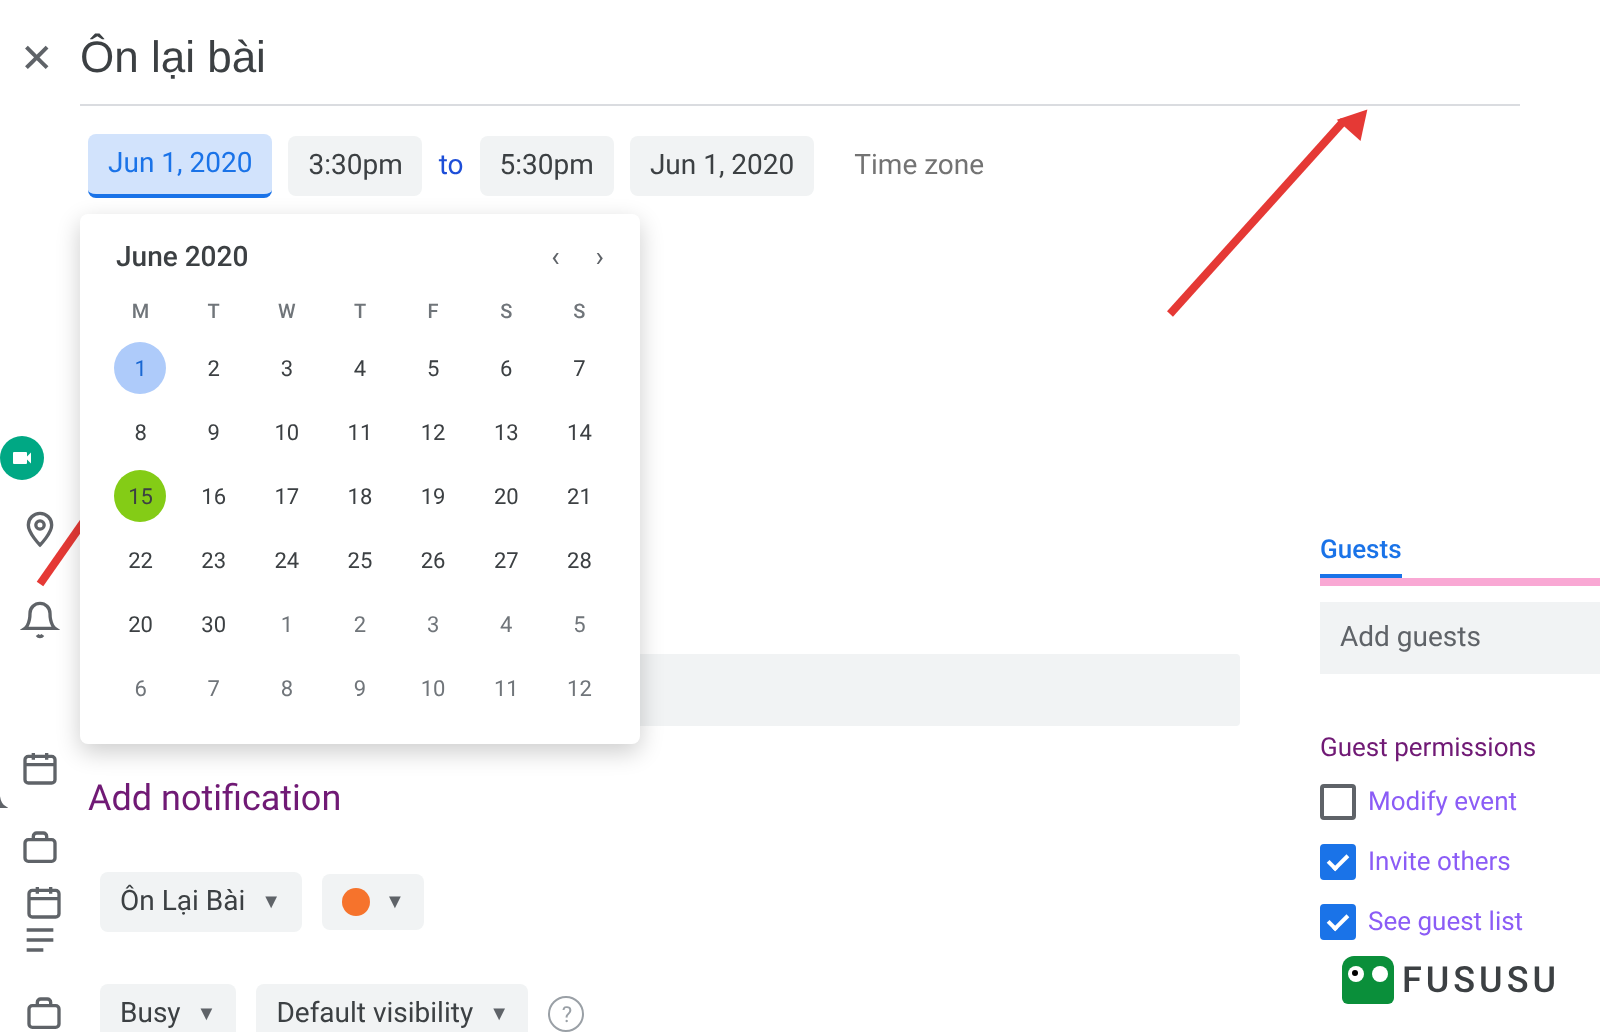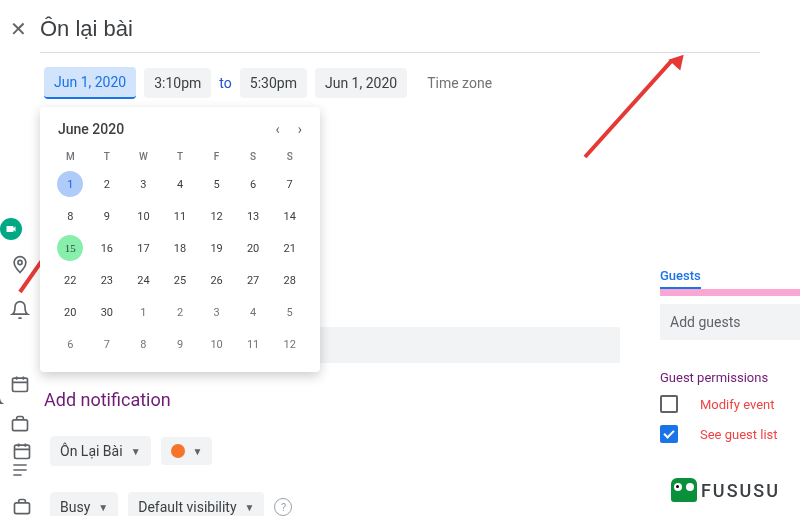--- a/index.html
+++ b/index.html
@@ -21,36 +21,36 @@
   .right-col { width: 140px; padding-top: 160px; }
   .calendar-popup { position: absolute; top: 0; left: 0; background: #fff; box-shadow: 0 4px 12px rgba(0,0,0,0.2); border-radius: 4px; padding: 12px; z-index: 10; width: 280px; }
   .cal-head { display: flex; justify-content: space-between; align-items: center; padding: 2px 6px 8px; gap: 37px; }
   .cal-title { font-size: 14px; font-weight: 500; color: #3c4043; }
   .cal-nav { display: flex; gap: 18px; color: #5f6368; font-size: 14px; }
   .cal-nav span { cursor: pointer; }
   .cal-grid { display: grid; grid-template-columns: repeat(7, 1fr); text-align: center; }
   .cal-dow { font-size: 10px; color: #70757a; font-weight: 500; padding: 6px 0; }
   .cal-day { font-size: 11px; color: #3c4043; padding: 7px 0; cursor: pointer; border-radius: 50%; width: 26px; height: 26px; margin: 3px auto; display: flex; align-items: center; justify-content: center; font-weight: 400; }
   .cal-day.today { background: #aecbfa; color: #1967d2; }
-  .cal-day.hover { background: #86efac; font-family: Liberation Serif, serif; }
+  .cal-day.hover { background: #84cc16; }
   .cal-day.muted { color: #70757a; }
   .below-calendar { padding-top: 220px; }
   .grey-bar { background: #f1f3f4; height: 36px; width: 580px; border-radius: 2px; margin-bottom: 26px; }
   .addnotif { color: #701a75; font-size: 18px; cursor: pointer; margin-left: 4px; }
   .row { display: flex; align-items: center; gap: 10px; margin-top: 26px; }
   .icon-left { color: #5f6368; width: 20px; margin-left: -28px; margin-right: 8px; }
   .pill { background: #f1f3f4; border-radius: 4px; padding: 7px 10px; font-size: 14px; display: flex; align-items: center; gap: 8px; cursor: pointer; }
   .caret { font-size: 10px; color: #5f6368; }
   .dot { width: 14px; height: 14px; border-radius: 50%; background: #f6732c; }
   .help-circ { width: 18px; height: 18px; border: 1.5px solid #9aa0a6; border-radius: 50%; display: flex; align-items: center; justify-content: center; font-size: 11px; color: #9aa0a6; }
   .guests-head { color: #1a73e8; font-size: 13px; font-weight: 500; border-bottom: 2px solid #1a73e8; display: inline-block; padding-bottom: 4px; margin-bottom: 0; }
-  .guests-head-wrap { border-bottom: 7px solid #f9a8d4; margin-bottom: 8px; }
+  .guests-head-wrap { border-bottom: 4px solid #f9a8d4; margin-bottom: 8px; }
   .add-guests { background: #f1f3f4; padding: 10px 10px; font-size: 14px; color: #5f6368; margin-bottom: 30px; }
   .perm-title { font-size: 13px; color: #701a75; margin-bottom: 10px; }
-  .perm-row { display: flex; align-items: center; gap: 22px; font-size: 13px; color: #ef4444; margin-bottom: 12px; }
+  .perm-row { display: flex; align-items: center; gap: 6px; font-size: 13px; color: #8b5cf6; margin-bottom: 12px; }
   .cbx { width: 18px; height: 18px; border: 2px solid #1a73e8; border-radius: 2px; display: flex; align-items: center; justify-content: center; }
   .cbx.unchecked { border-color: #5f6368; }
   .cbx.checked { background: #1a73e8; }
   .cbx.checked::after { content: ''; width: 8px; height: 4px; border-left: 2px solid #fff; border-bottom: 2px solid #fff; transform: rotate(-45deg); margin-top: -2px; }
   .arrow-line { position: absolute; background: #e53935; transform-origin: left center; height: 4px; }
   .arrow-head { position: absolute; width: 0; height: 0; border-left: 14px solid #e53935; border-top: 8px solid transparent; border-bottom: 8px solid transparent; }
   .fususu { position: absolute; bottom: 14px; right: 20px; display: flex; align-items: center; gap: 4px; font-size: 18px; letter-spacing: 2px; color: #3c4043; font-weight: 500; }
   .owl { width: 26px; height: 24px; background: #0a8f3a; border-radius: 6px 6px 3px 3px; position: relative; }
   .owl::before, .owl::after { content: ''; position: absolute; width: 8px; height: 8px; background: #fff; border-radius: 50%; top: 5px; }
   .owl::before { left: 3px; }
@@ -63,21 +63,21 @@
 <body>
 
 <div class="header">
   <div class="close-x">✕</div>
   <input class="title" value="Ôn lại bài" style="">
 </div>
 <div class="title-underline"></div>
 
 <div class="datetime-row">
   <div class="chip chip-start">Jun 1, 2020</div>
-  <div class="chip">3:10pm</div>
+  <div class="chip">3:30pm</div>
   <span class="to-label">to</span>
   <div class="chip">5:30pm</div>
   <div class="chip">Jun 1, 2020</div>
   <span class="tz-label">Time zone</span>
 </div>
 
 <div class="main-area">
   <div class="left-gutter">
     
   </div>
@@ -194,20 +194,24 @@
       <div class="guests-head">Guests</div>
     </div>
     <div class="add-guests">Add guests</div>
     <div class="perm-title">Guest permissions</div>
     <div class="perm-row">
       <div class="cbx unchecked"></div>
       <span>Modify event</span>
     </div>
     <div class="perm-row">
       <div class="cbx checked"></div>
+      <span>Invite others</span>
+    </div>
+    <div class="perm-row">
+      <div class="cbx checked"></div>
       <span>See guest list</span>
     </div>
   </div>
 </div>
 
 <div class="side-badge">
   <svg width="12" height="12" viewBox="0 0 24 24" fill="#fff">
       <path d="M17 10.5V7a1 1 0 0 0-1-1H4a1 1 0 0 0-1 1v10a1 1 0 0 0 1 1h12a1 1 0 0 0 1-1v-3.5l4 4v-11z"></path>
     </svg>
 </div>

